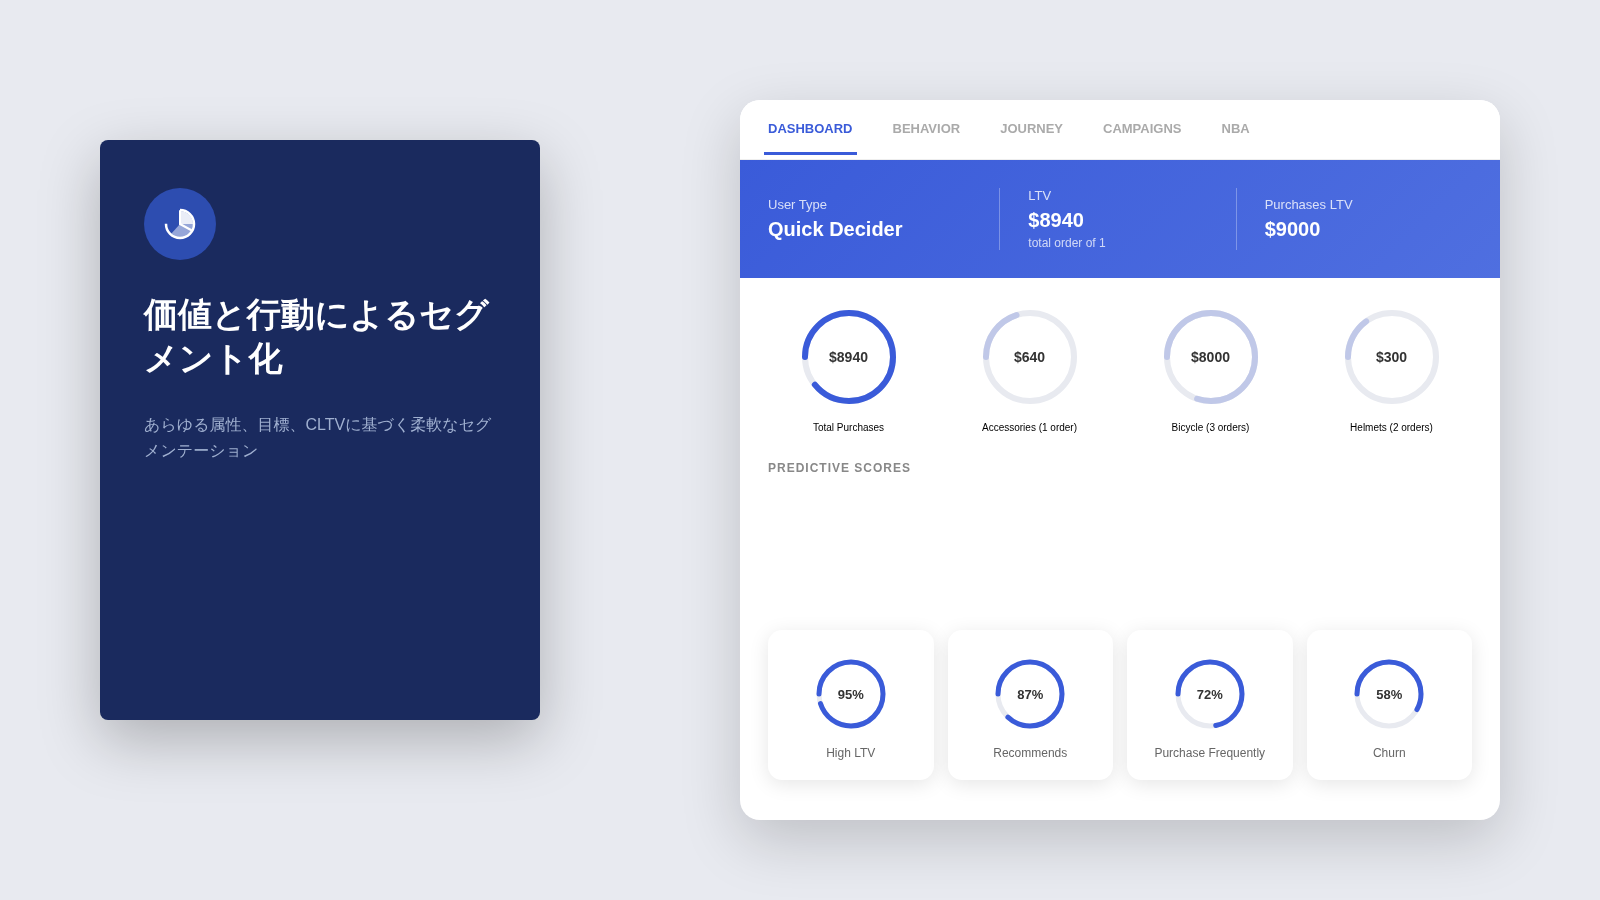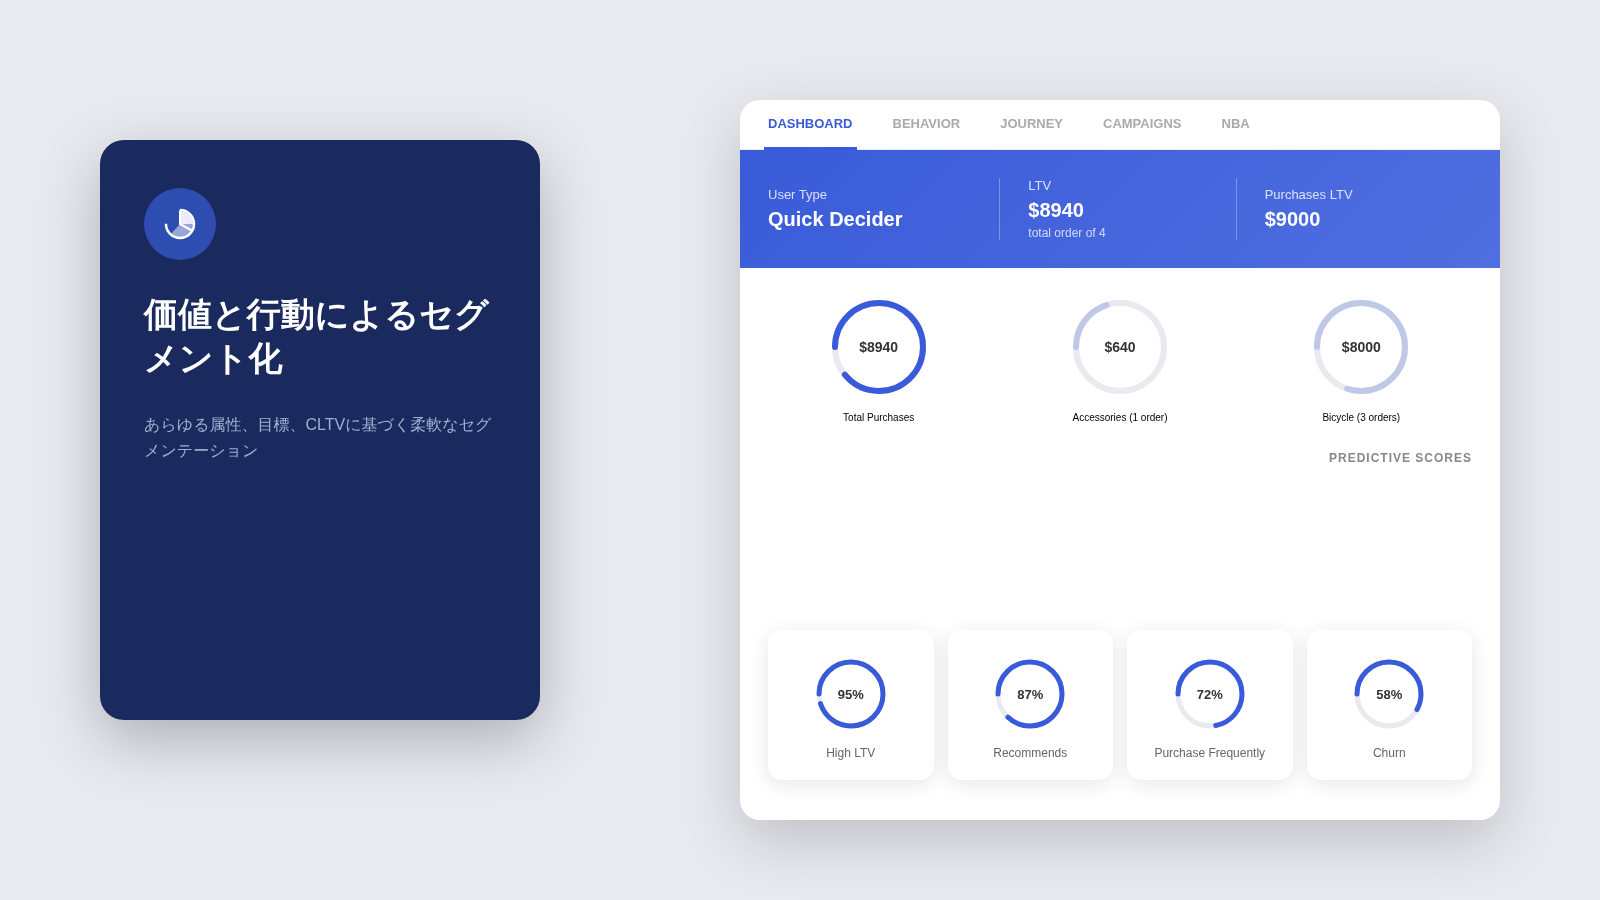--- a/index.html
+++ b/index.html
@@ -22,21 +22,21 @@
     }
 
     
     .left-card {
       position: absolute;
       left: 0;
       top: 80px;
       width: 440px;
       height: 580px;
       background: #1a2a5e;
-      border-radius: 24px;
+      border-radius: 8px;
       padding: 48px 44px;
       box-shadow: 0 20px 60px rgba(0,0,0,0.25);
       display: flex;
       flex-direction: column;
       justify-content: flex-start;
       gap: 32px;
     }
 
     .chart-icon-circle {
       width: 72px;
@@ -75,21 +75,21 @@
       overflow: hidden;
     }
 
     
     .nav-tabs {
       display: flex;
       align-items: center;
       padding: 12px 24px;
       background: #fff;
       border-bottom: 1px solid #eee;
-      height: 50px;
+      height: 60px;
       gap: 32px;
     }
 
     .nav-tab {
       font-size: 13px;
       font-weight: 600;
       color: #aaa;
       cursor: pointer;
       padding: 0 4px;
       height: 50px;
@@ -188,21 +188,21 @@
       text-align: center;
     }
 
     .donut-label {
       font-size: 10px;
       color: #000000;
     }
 
     
     .predictive-header {
-      text-align: right;
+      text-align: left;
       font-size: 12px;
       font-weight: 700;
       color: #888;
       letter-spacing: 1px;
       margin-bottom: 20px;
     }
 
     
     .score-cards-area {
       position: absolute;
@@ -295,21 +295,21 @@
     </div>
 
     <div class="hero-section">
       <div class="hero-block">
         <div class="hero-label">User Type</div>
         <div class="hero-value">Quick Decider</div>
       </div>
       <div class="hero-block">
         <div class="hero-label">LTV</div>
         <div class="hero-value">$8940</div>
-        <div class="hero-sub">total order of 4</div>
+        <div class="hero-sub">total order of 1</div>
       </div>
       <div class="hero-block">
         <div class="hero-label">Purchases LTV</div>
         <div class="hero-value">$9000</div>
       </div>
     </div>
 
     <div class="main-content">
 
       <div class="donut-row" id="donut-row">
@@ -339,20 +339,30 @@
         <div class="donut-wrap">
           <svg viewBox="0 0 110 110">
             <circle cx="55" cy="55" r="44" class="donut-bg" stroke-width="6" transform="rotate(-90 55 55)"></circle>
             <circle cx="55" cy="55" r="44" fill="none" stroke="#c0c8e8" stroke-width="6" stroke-dasharray="221.16812281272144 55.29203070318033" stroke-dashoffset="0" stroke-linecap="round" transform="rotate(-90 55 55)"></circle>
           </svg>
           <div class="donut-center-text">$8000</div>
         </div>
         <div class="donut-label">Bicycle (3 orders)</div>
       </div>
 
+      <div class="donut-item">
+        <div class="donut-wrap">
+          <svg viewBox="0 0 110 110">
+            <circle cx="55" cy="55" r="44" class="donut-bg" stroke-width="6" transform="rotate(-90 55 55)"></circle>
+            <circle cx="55" cy="55" r="44" fill="none" stroke="#c0c8e8" stroke-width="6" stroke-dasharray="41.46902302738526 234.9911304885165" stroke-dashoffset="0" stroke-linecap="round" transform="rotate(-90 55 55)"></circle>
+          </svg>
+          <div class="donut-center-text">$300</div>
+        </div>
+        <div class="donut-label">Helmets (2 orders)</div>
+      </div>
     </div>
 
       <div class="predictive-header">PREDICTIVE SCORES</div>
     </div>
 
     <div class="score-cards-area">
       <div class="score-cards-row" id="score-row">
       <div class="score-card">
         <div class="score-donut-wrap">
           <svg viewBox="0 0 80 80">

